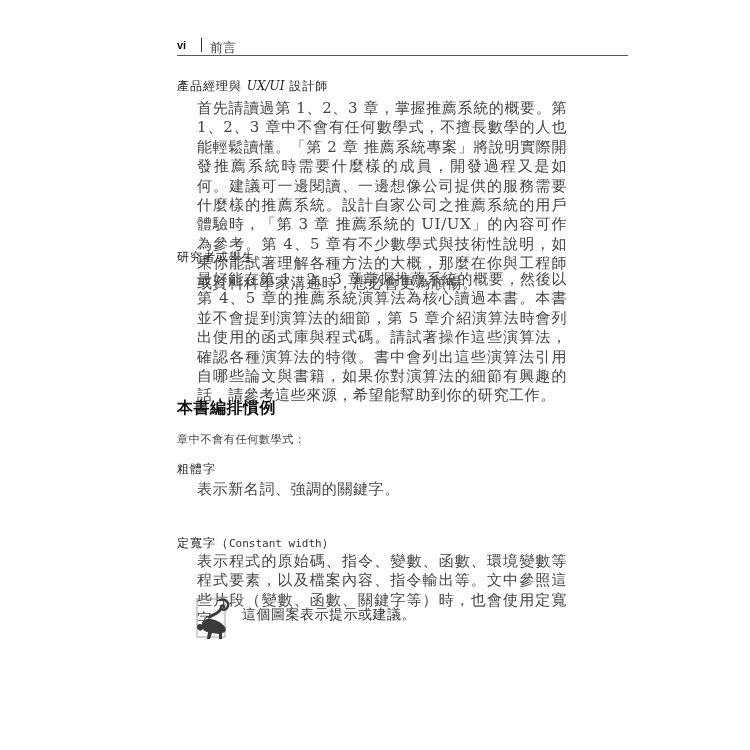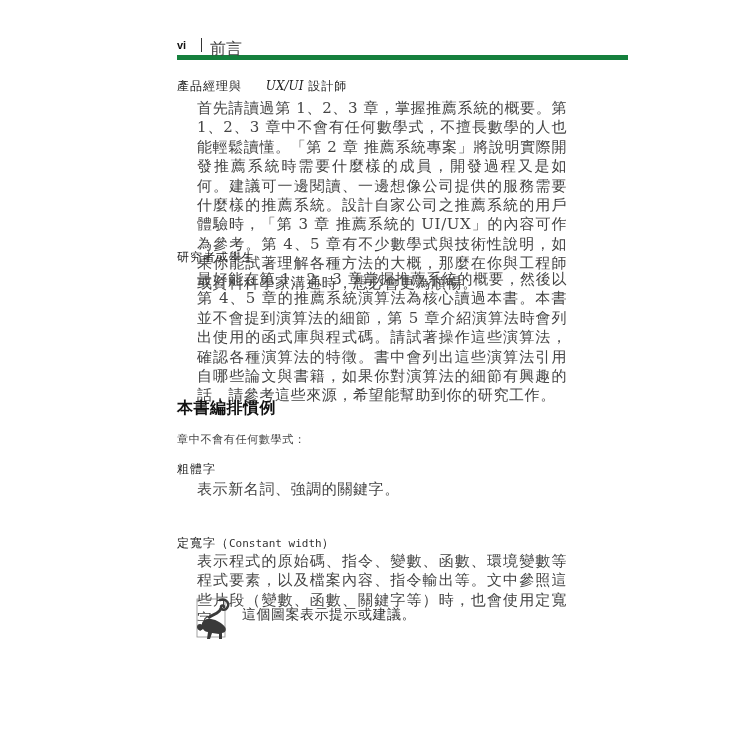--- a/index.html
+++ b/index.html
@@ -14,21 +14,21 @@
       overflow: hidden;
       font-family: "DejaVu Serif", serif;
       color: #333333;
     }
     .page-header {
       position: absolute;
       left: 177px;
       top: 38px;
       width: 451px;
       height: 17px;
-      border-bottom: 5px solid #15803d;
+      border-bottom: 1px solid #15803d;
     }
     .page-num {
       position: absolute;
       left: 0;
       top: 1px;
       font-family: "Liberation Sans", sans-serif;
       font-weight: bold;
       font-size: 11px;
       color: #111;
     }
@@ -38,34 +38,33 @@
       top: 0;
       width: 1px;
       height: 14px;
       background: #333;
     }
     .chapter-title {
       position: absolute;
       left: 33px;
       top: 1px;
       font-family: "DejaVu Sans", sans-serif;
-      font-size: 16px;
+      font-size: 13px;
       color: #444;
     }
     .term {
       position: absolute;
       left: 177px;
       font-size: 12px;
       color: #222;
       letter-spacing: 1px;
     }
     .term .en {
       font-style: italic;
       letter-spacing: 0;
-      margin-left: 19px;
     }
     .term .mono {
       font-family: "DejaVu Sans Mono", monospace;
       font-size: 11px;
       letter-spacing: 0;
       color: #333;
     }
     .para {
       position: absolute;
       left: 197px;

